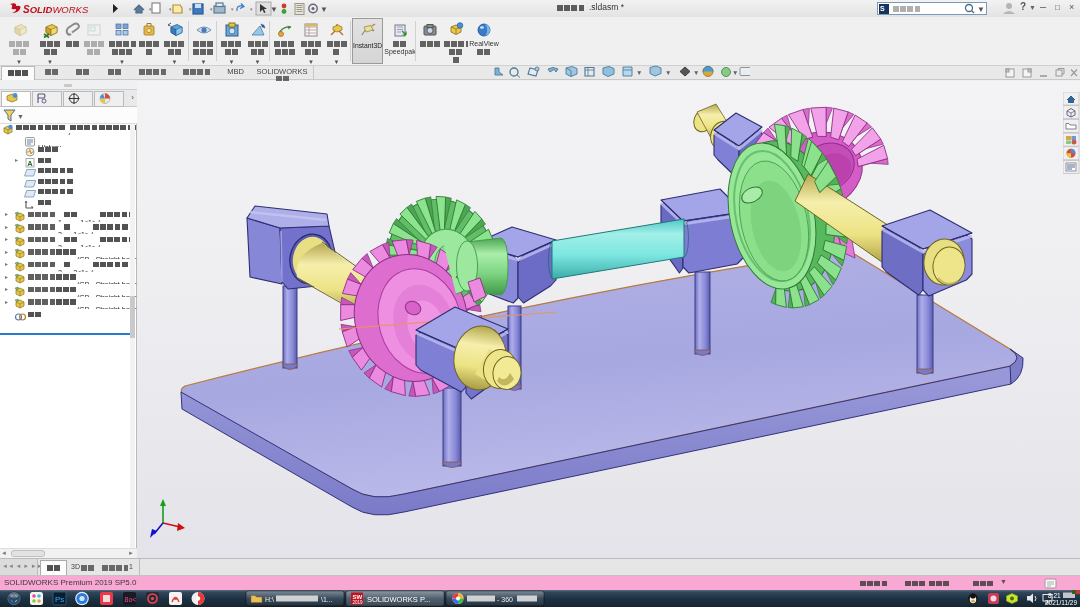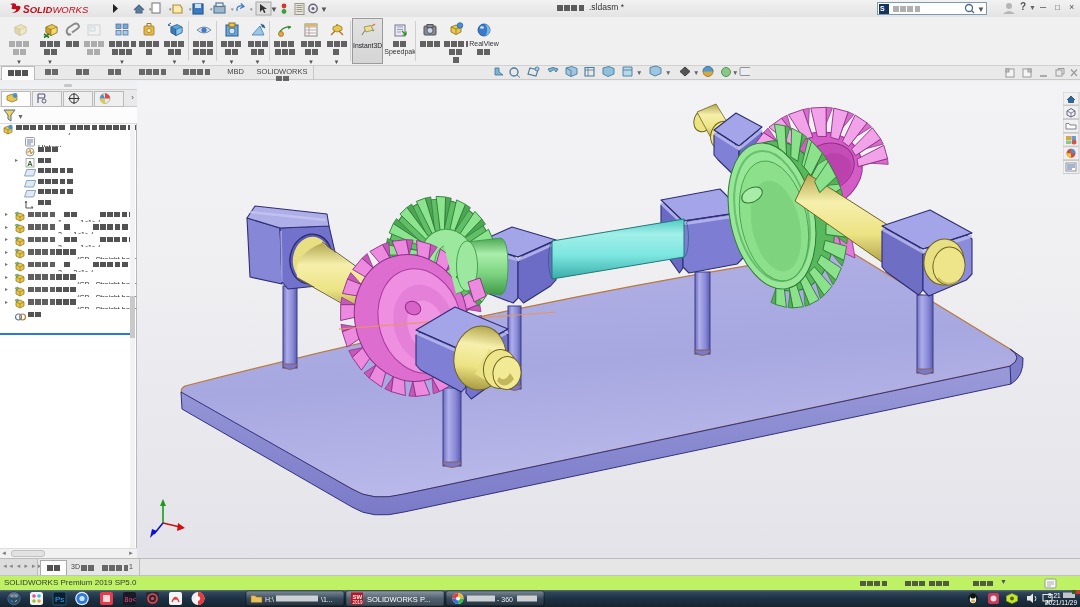--- a/index.html
+++ b/index.html
@@ -10,21 +10,21 @@
 #ribbon{position:absolute;left:0;top:17px;width:1080px;height:49px;background:#f0f0f0;border-bottom:1px solid #d0d0d0}
 
 #tabrow{position:absolute;left:0;top:66px;width:1080px;height:14px;background:#e9e9e9;border-bottom:1px solid #c9c9c9}
 
 #vp{position:absolute;left:0;top:81px;width:1080px;height:477px;background:linear-gradient(#f3f3f5 0%,#efeff2 40%,#e3e3e9 100%)}
 
 #panel{position:absolute;left:0;top:81px;width:137px;height:477px;background:#fff;border-right:1px solid #b9b9b9}
 
 #motion{position:absolute;left:0;top:558px;width:1080px;height:17px;background:#e6e6e6;border-top:1px solid #bbb}
 
-#status{position:absolute;left:0;top:575px;width:1080px;height:15px;background:#bef264;border-top:1px solid #c2c2c2;font-size:9px;color:#333}
+#status{position:absolute;left:0;top:575px;width:1080px;height:15px;background:#f9a8d4;border-top:1px solid #c2c2c2;font-size:9px;color:#333}
 
 #task{position:absolute;left:0;top:590px;width:1080px;height:17px;background:linear-gradient(#3d5166,#1c2d3d 40%,#15242f)}
 </style></head><body>
 <div id="app">
   <div id="title">
     <svg width="1080" height="17" style="position:absolute;left:0;top:0">
 
       <g transform="translate(8,2)">
         <path d="M2,2 Q9,0 8,4 Q14,3 12,7 Q10,11 4,11 Q9,9 8,7 Q2,8 4,5 Q5,3 2,2Z" fill="#c00d1e"></path>
         <text x="15" y="10.5" font-family="Liberation Sans" font-size="10" font-weight="bold" font-style="italic" fill="#c00d1e">S<tspan font-size="9.5">OLID</tspan><tspan font-weight="normal" font-size="9.5">WORKS</tspan></text>

